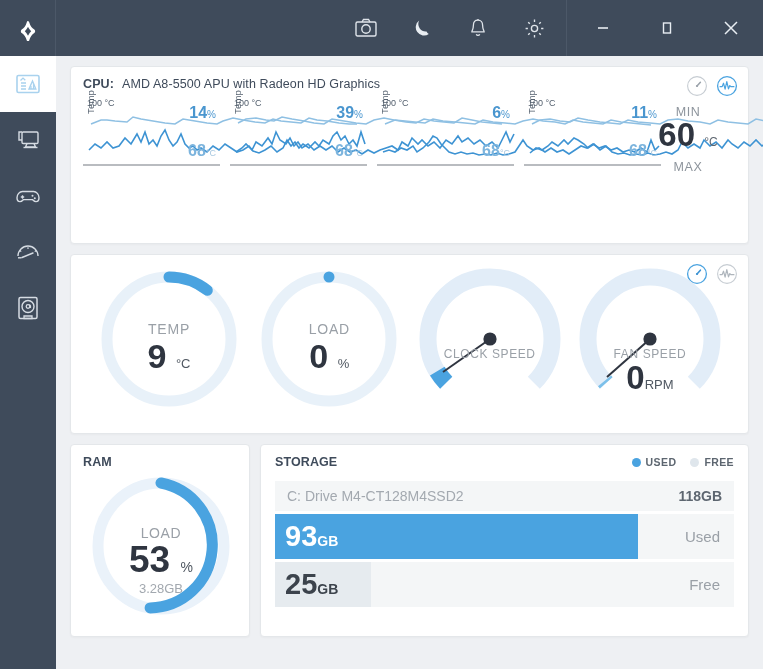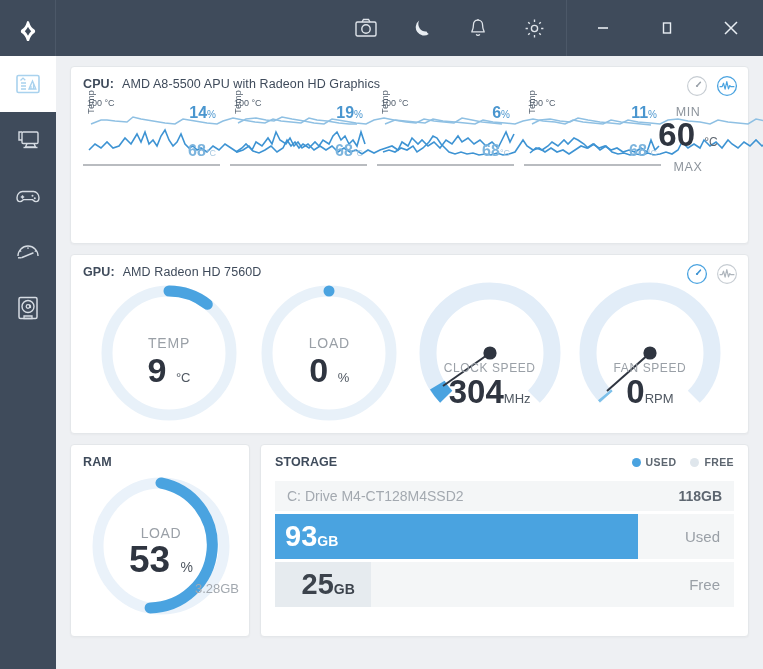--- a/index.html
+++ b/index.html
@@ -157,21 +157,21 @@
   .ram-gauge .r-label {
     position: absolute; left: 0; top: 54px; width: 100%; text-align: center;
     font-size: 14px; color: #9aa0a7; letter-spacing: .6px;
   }
   .ram-gauge .r-value {
     position: absolute; left: 0; top: 70px; width: 100%; text-align: center;
     font-size: 37px; font-weight: bold; color: #2f3540; line-height: 1;
   }
   .ram-gauge .r-value small { font-size: 14px; font-weight: normal; color: #4f5761; }
   .ram-gauge .r-sub {
-    position: absolute; left: 0; top: 110px; width: 100%; text-align: right;
+    position: absolute; left: 0; top: 110px; width: 100%; text-align: center;
     font-size: 13px; color: #a2a8af;
   }
 
   #storage-panel { flex: 1 1 auto; padding: 10px 14px; position: relative; }
   .legend { position: absolute; right: 14px; top: 11px; display: flex; gap: 14px; align-items: center; }
   .legend-item { display: flex; align-items: center; gap: 5px; font-size: 10.5px; font-weight: bold; color: #5d6670; letter-spacing: .4px; }
   .dot { width: 9px; height: 9px; border-radius: 50%; }
   .dot.used { background: #4aa3e0; }
   .dot.free { background: #dfe6ec; }
 
@@ -184,21 +184,21 @@
   .drive-size { font-size: 14px; font-weight: bold; color: #5d6670; }
   .bar-row {
     position: relative; height: 45px; margin-top: 3px; background: #f4f6f7;
     display: flex; align-items: center;
   }
   .bar-fill {
     position: absolute; left: 0; top: 0; height: 45px;
     display: flex; align-items: center; padding-left: 10px;
   }
   .bar-fill.used { background: #4aa3e0; text-align: right; }
-  .bar-fill.free { background: #e6ebef; justify-content: center; }
+  .bar-fill.free { background: #e6ebef; }
   .bar-num { font-size: 29px; font-weight: bold; line-height: 1; }
   .bar-num small { font-size: 14px; font-weight: bold; }
   .bar-fill.used .bar-num { color: #ffffff; }
   .bar-fill.free .bar-num { color: #3c434c; }
   .bar-tag {
     position: absolute; right: 14px; font-size: 15px; color: #9aa0a7;
   }
 
   
   .watermark {
@@ -348,21 +348,21 @@
           <span class="tmp"><span>68</span><small>°C</small></span>
         </div>
 
         <div class="core">
           <span class="ymax">100 °C</span>
           <span class="ylab">Temp</span>
           <svg width="288" height="68" viewBox="0 0 288 68">
             <polyline fill="none" stroke="#8fc0e3" stroke-width="1.5" points="8,27 16,23 26,22 36,24 44,25 52,21 62,23 74,25 84,27 94,28 102,23 114,25 126,27 136,28 144,24 154,22 164,24 176,26 186,27 194,23 204,25 214,26 224,27 232,22 242,24 252,26 262,27 272,28"></polyline>
             <polyline fill="none" stroke="#3d93d3" stroke-width="1.6" points="6,56 12,52 16,48 22,54 26,46 32,50 38,42 42,48 46,36 50,44 56,48 60,42 64,50 68,46 72,52 78,48 84,54 90,50 96,54 102,50 108,56 114,52 120,56 126,54 132,58 138,54 144,57 150,54 156,52 162,50 168,54 172,46 178,50 182,42 188,48 192,44 198,50 204,46 210,52 216,44 222,48 228,40 232,46 238,42 244,48 250,44 256,50 262,46 268,52 272,44 276,36 280,46 284,38"></polyline>
           </svg>
-          <span class="pct"><span>19</span><small>%</small></span>
+          <span class="pct"><span>39</span><small>%</small></span>
           <span class="tmp"><span>68</span><small>°C</small></span>
         </div>
 
         <div class="core">
           <span class="ymax">100 °C</span>
           <span class="ylab">Temp</span>
           <svg width="288" height="68" viewBox="0 0 288 68">
             <polyline fill="none" stroke="#8fc0e3" stroke-width="1.5" points="8,28 18,24 28,25 38,26 48,27 56,23 66,25 78,26 88,27 98,28 106,24 116,26 128,27 138,28 146,25 156,23 166,25 178,26 188,28 196,24 206,26 216,27 226,28 234,24 244,26 254,27 264,28 274,29"></polyline>
             <polyline fill="none" stroke="#3d93d3" stroke-width="1.6" points="6,56 12,54 18,56 24,52 30,54 36,50 40,56 46,52 52,46 56,40 60,42 64,48 68,52 72,56 78,58 84,56 90,58 96,57 102,59 108,58 114,59 120,57 126,59 132,58 138,56 142,50 146,44 150,50 156,54 162,52 168,56 174,52 180,56 186,54 192,58 198,54 204,50 210,52 216,48 222,52 228,50 234,54 240,52 246,56 252,54 258,56 264,52 270,56 274,44 278,54 282,50"></polyline>
           </svg>
@@ -384,23 +384,20 @@
 
       <div class="cpu-side">
         <div class="mm-label">MIN</div>
         <div class="mm-value"><span>60</span> <small>°C</small></div>
         <div class="mm-gap"></div>
         <div class="mm-label">MAX</div>
       </div>
     </div>
 
     <div class="panel" id="gpu-panel">
-      <div class="panel-title">
-        <span>GPU:</span><span class="model">AMD Radeon HD 7560D</span>
-      </div>
       <div class="panel-tools">
         <svg class="tool-ico" viewBox="0 0 22 22">
           <circle cx="11" cy="11" r="9.4" fill="none" stroke="#4aa3e0" stroke-width="1.3"></circle>
           <path d="M11 11 L14.4 7.2" stroke="#3d93d3" stroke-width="1.6" stroke-linecap="round"></path>
           <circle cx="11" cy="11" r="1.1" fill="#3d93d3"></circle>
         </svg>
         <svg class="tool-ico" viewBox="0 0 22 22">
           <circle cx="11" cy="11" r="9.4" fill="none" stroke="#c6ccd2" stroke-width="1.1"></circle>
           <path d="M3.6 11.6 h2.6 l1.3-3.4 1.6 6 1.7-7.6 1.7 7.2 1.3-3.2 1.2 1.1 h3.4" fill="none" stroke="#aeb5bc" stroke-width="1.2" stroke-linejoin="round"></path>
         </svg>
@@ -427,21 +424,20 @@
         </div>
 
         <div class="gauge needle">
           <svg width="160" height="145" viewBox="0 0 160 145">
             <path d="M36.2 115.8 A62 62 0 1 1 123.8 115.8" fill="none" stroke="#e2edf8" stroke-width="17"></path>
             <path d="M36.2 115.8 A62 62 0 0 1 27.3 104.2" fill="none" stroke="#4aa3e0" stroke-width="17"></path>
             <path d="M80 72 L33 105" stroke="#2f3540" stroke-width="2"></path>
             <circle cx="80" cy="72" r="6.6" fill="#2f3540"></circle>
           </svg>
           <div class="g-label">CLOCK SPEED</div>
-          <div class="g-value"><span>304</span><small>MHz</small></div>
         </div>
 
         <div class="gauge needle">
           <svg width="160" height="145" viewBox="0 0 160 145">
             <path d="M36.2 115.8 A62 62 0 1 1 123.8 115.8" fill="none" stroke="#e2edf8" stroke-width="17"></path>
             <path d="M36.2 115.8 A62 62 0 0 1 34.6 113.9" fill="none" stroke="#7cc0ea" stroke-width="17"></path>
             <path d="M80 72 L37 110" stroke="#2f3540" stroke-width="2"></path>
             <circle cx="80" cy="72" r="6.6" fill="#2f3540"></circle>
           </svg>
           <div class="g-label">FAN SPEED</div>

